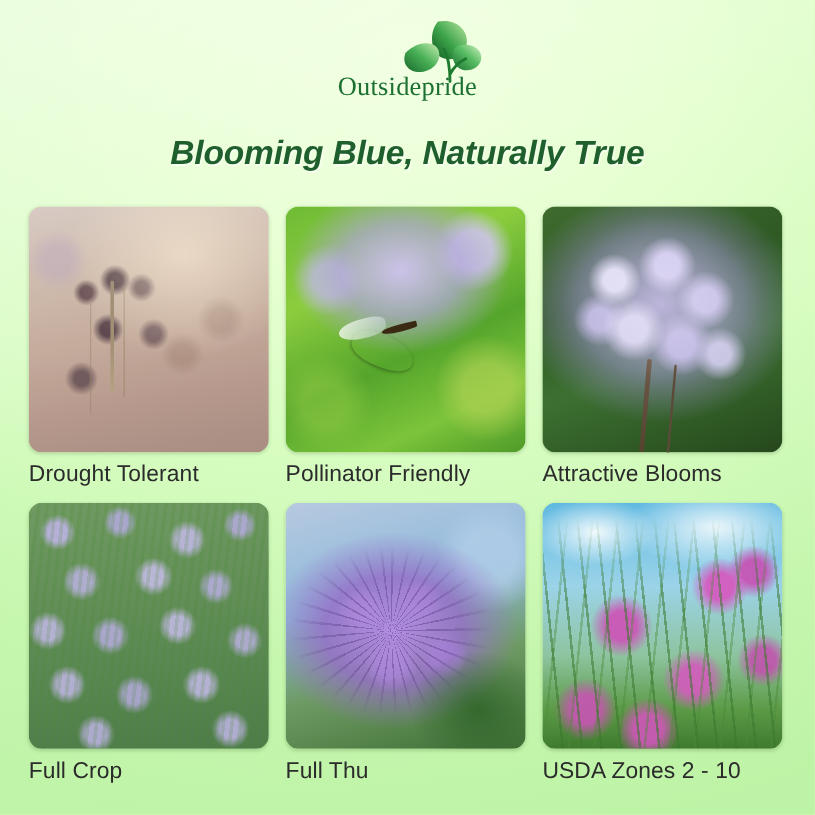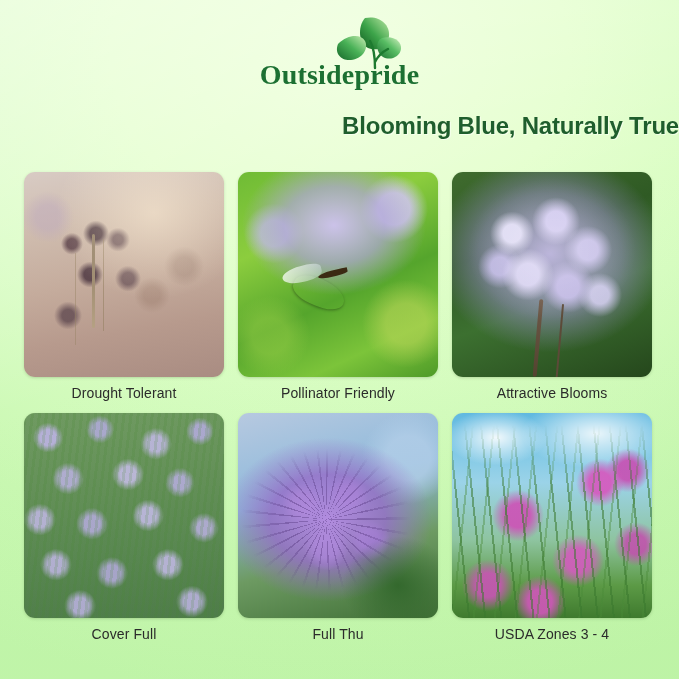--- a/index.html
+++ b/index.html
@@ -18,47 +18,47 @@
     background:linear-gradient(160deg, rgba(255,255,255,0.45) 0%, rgba(255,255,255,0.0) 45%, rgba(176,238,150,0.25) 100%);
   }
 
   
   .brand{position:absolute;left:0;right:0;top:12px;text-align:center;z-index:3;}
   .brand-logo{position:relative;width:210px;height:80px;margin:0 auto;}
   .leaf-mark{position:absolute;left:50%;top:2px;transform:translateX(-22px);width:86px;height:56px;}
   .wordmark{
     position:absolute;left:0;right:0;top:49px;
     font-family:"Liberation Serif", serif;
-    font-size:28px;letter-spacing:.2px;color:#1c7032;
-    text-align:center;line-height:1;white-space:nowrap;font-weight:bold;
+    font-size:22px;letter-spacing:.2px;color:#1c7032;
+    text-align:center;line-height:1;white-space:nowrap;
   }
 
   
   .headline{
-    position:absolute;left:0;right:0;top:113px;text-align:right;z-index:3;
-    font-size:24px;font-weight:700;
+    position:absolute;left:0;right:0;top:113px;text-align:center;z-index:3;
+    font-size:28px;font-weight:700;font-style:italic;
     color:#1f5e2d;letter-spacing:-0.2px;line-height:1.1;
     text-shadow:1px 1px 0 rgba(255,255,255,0.55);
     white-space:nowrap;
   }
 
   
   .grid{
     position:absolute;left:24px;top:172px;width:632px;
     display:grid;grid-template-columns:repeat(3,200px);
     column-gap:14px;row-gap:12px;z-index:2;
   }
   .cell{width:200px;}
   .thumb{
     position:relative;width:200px;height:205px;border-radius:11px;overflow:hidden;
     box-shadow:0 1px 3px rgba(60,90,40,0.22);
   }
   .thumb .ph{position:absolute;inset:0;}
   .caption{
-    margin-top:9px;text-align:center;font-size:14px;color:#2b2b2b;
+    margin-top:9px;font-size:19px;color:#2b2b2b;
     font-weight:400;letter-spacing:.1px;line-height:1.1;
   }
 
   
   
   .ph-drought{
     background:
       radial-gradient(circle at 24% 35%, rgba(92,66,74,.85) 0 5px, rgba(92,66,74,0) 11px),
       radial-gradient(circle at 36% 30%, rgba(70,50,60,.9) 0 6px, rgba(70,50,60,0) 13px),
       radial-gradient(circle at 47% 33%, rgba(86,62,72,.8) 0 5px, rgba(86,62,72,0) 12px),
@@ -257,31 +257,31 @@
       <div class="thumb">
         <div class="ph ph-blooms"></div>
       </div>
       <div class="caption">Attractive Blooms</div>
     </div>
 
     <div class="cell">
       <div class="thumb">
         <div class="ph ph-field"></div>
       </div>
-      <div class="caption">Cover Full</div>
+      <div class="caption">Full Crop</div>
     </div>
 
     <div class="cell">
       <div class="thumb">
         <div class="ph ph-sun"></div>
       </div>
       <div class="caption">Full Thu</div>
     </div>
 
     <div class="cell">
       <div class="thumb">
         <div class="ph ph-zones"></div>
       </div>
-      <div class="caption">USDA Zones 3 - 4</div>
+      <div class="caption">USDA Zones 2 - 10</div>
     </div>
 
   </div>
 </div>
 
 </body></html>

